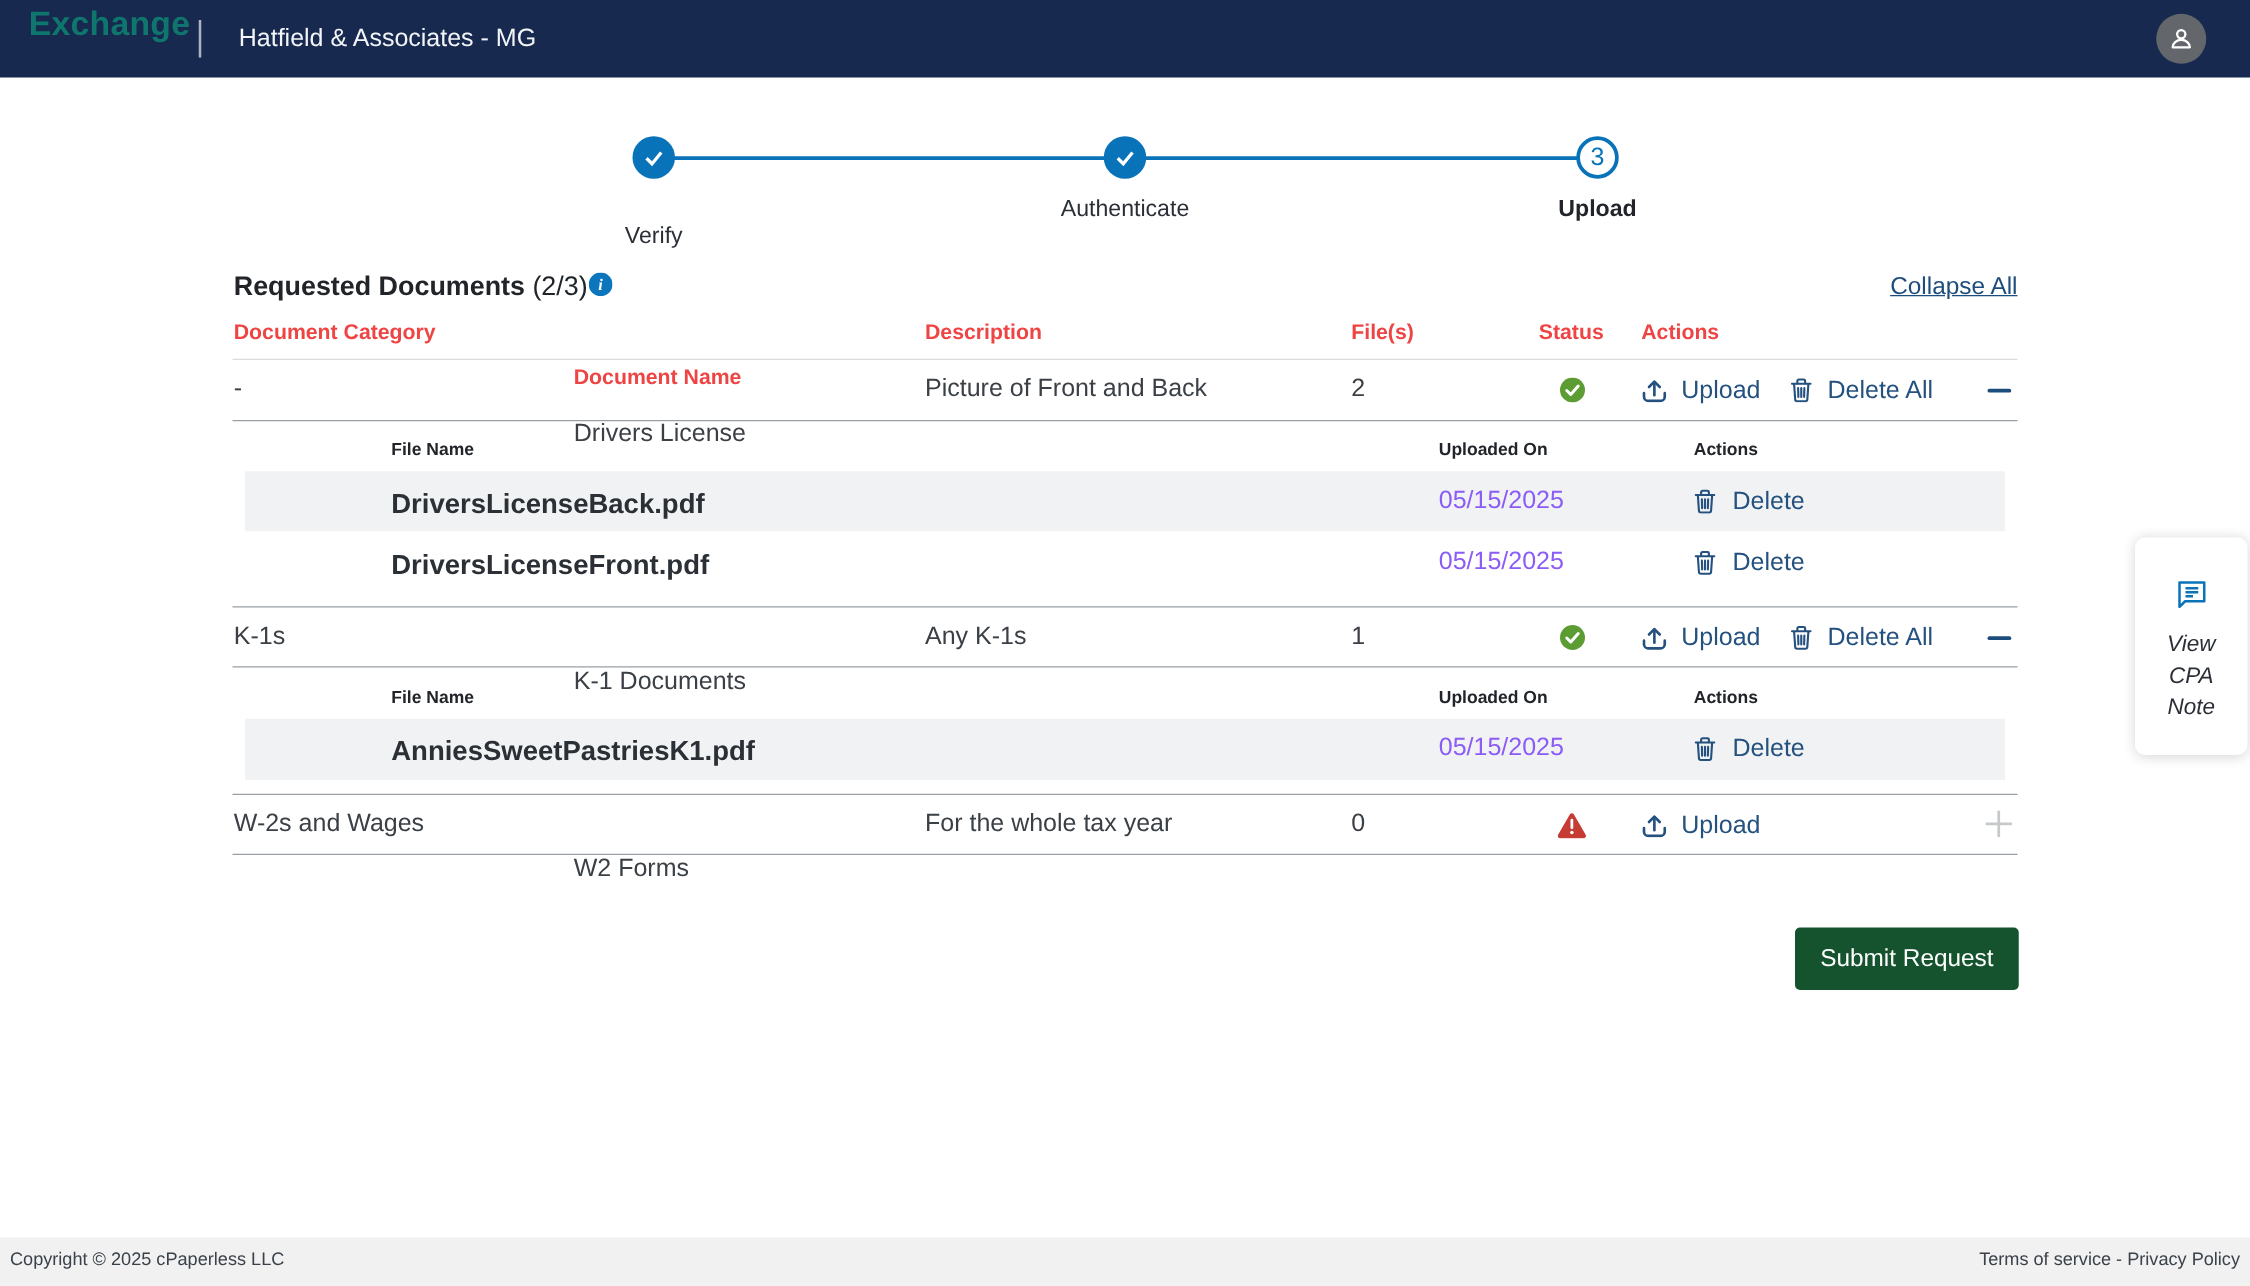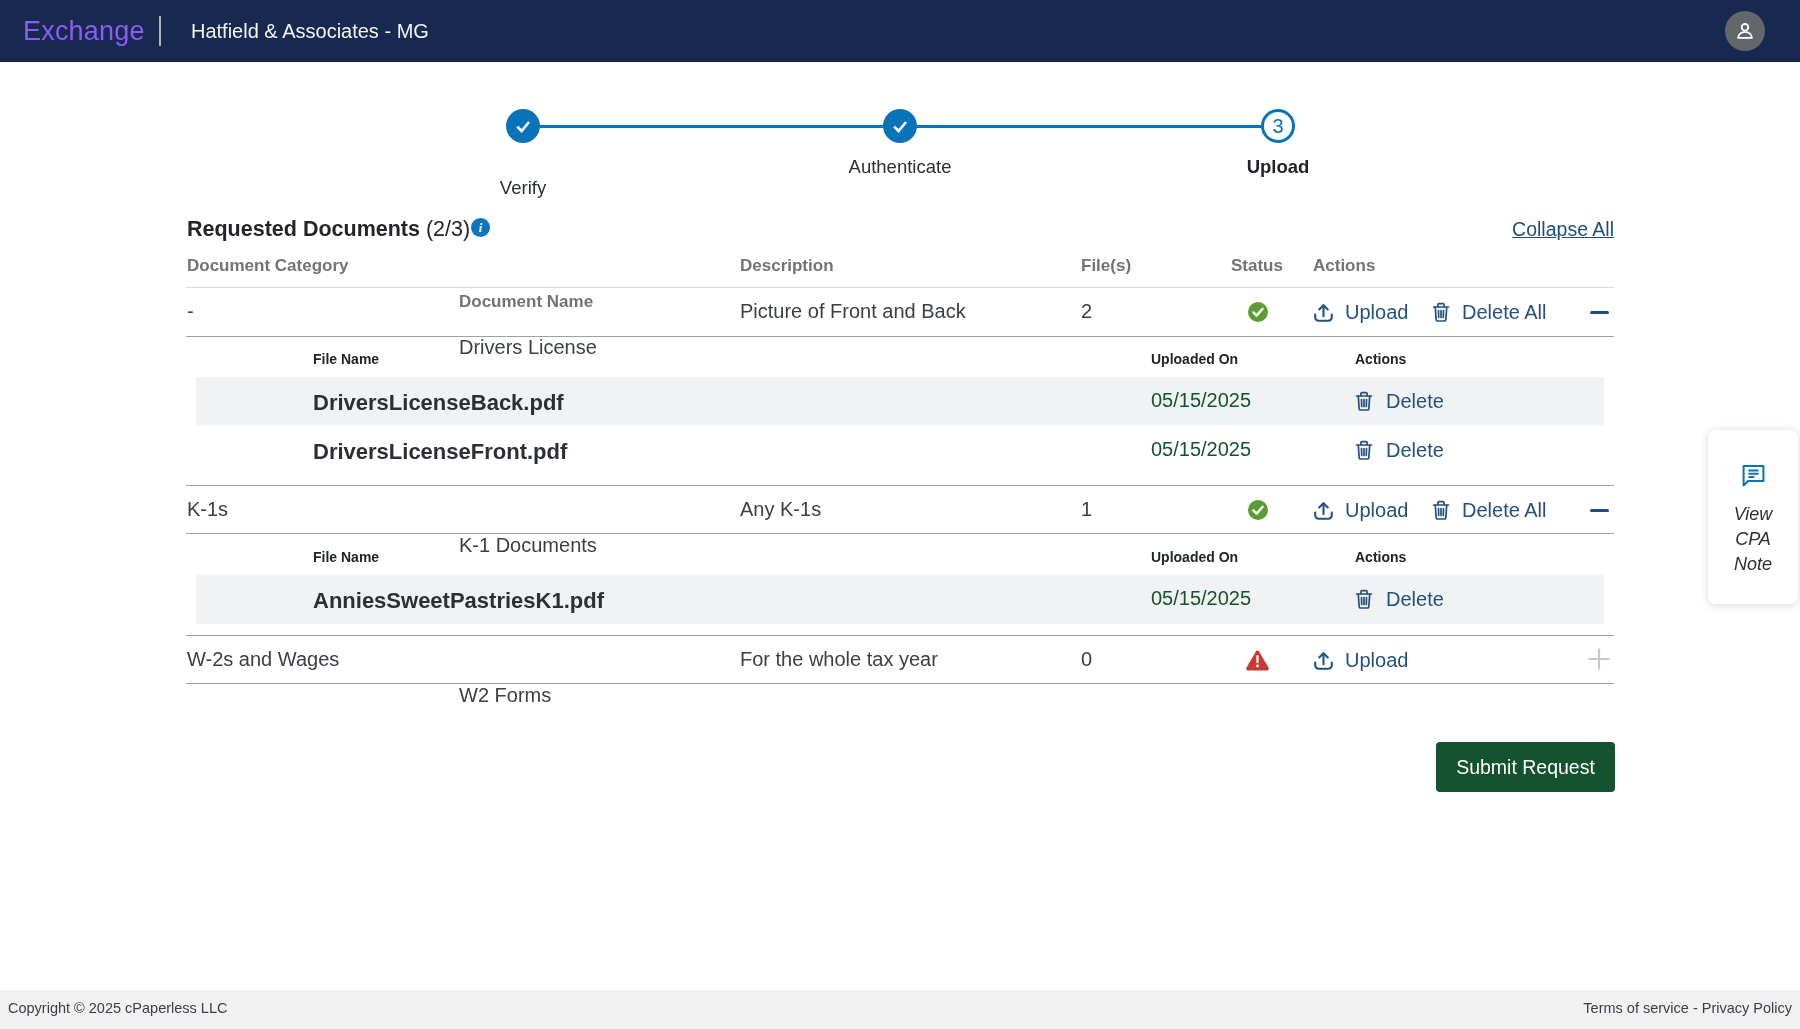--- a/index.html
+++ b/index.html
@@ -1,48 +1,48 @@
 <!DOCTYPE html>
 <html><head>
 <meta charset="utf-8">
 <style>
   * { margin:0; padding:0; box-sizing:border-box; }
   html,body { width:1800px; height:1029px; overflow:hidden; background:#ffffff;
     font-family:"Liberation Sans", sans-serif; position:relative; }
   .abs { position:absolute; }
   .topbar { top:0; left:0; width:1800px; height:62px; background:#17294e; }
-  .logo { left:23px; top:16px; font-size:27px; line-height:30px; font-weight:normal; color:#8b5cf6; letter-spacing:0.2px; }
+  .logo { left:23px; top:4px; font-size:27px; line-height:30px; font-weight:bold; color:#0f766e; letter-spacing:0.2px; }
   .logosep { left:159px; top:16px; width:2px; height:30px; background:rgba(255,255,255,0.65); }
   .firmname { left:180px; top:20px; font-size:20px; line-height:23px; color:#f2f4f7;margin-left:11px; }
   .avatar { left:1725px; top:11px; width:40px; height:40px; border-radius:50%; background:#63666a;
     display:flex; align-items:center; justify-content:center; }
 
   .stepline { top:125px; height:3px; background:#0973ba; }
   .stepcircle { width:34px; height:34px; border-radius:50%; top:109px; }
   .stepdone { background:#0973ba; display:flex; align-items:center; justify-content:center; }
   .stepnum { background:#ffffff; border:3px solid #0973ba; color:#0973ba; font-size:20px;
     display:flex; align-items:center; justify-content:center; }
   .steplabel { top:156px; font-size:18.5px; color:#2b2f36; width:200px; text-align:center; }
 
   .h1 { left:187px; top:217px; font-size:21.5px; line-height:25px; color:#212529; font-weight:bold; }
   .h1 .norm { font-weight:normal; }
   .collapseall { top:218px; right:186px; font-size:19.5px; color:#1d4d7c; text-decoration:underline; }
 
   .col-cat { left:187px; } .col-name { left:459px;margin-top:36px; } .col-desc { left:740px; }
   .col-files { left:1081px; } .col-status { left:1231px; } .col-actions { left:1313px; }
-  .thead { top:256px; font-size:17px; font-weight:bold; color:#737373; }
+  .thead { top:256px; font-size:17px; font-weight:bold; color:#ef4444; }
   .rowtext { font-size:20px; color:#3b4046; }
   .hline { left:186px; width:1428px; height:1px; background:#9aa0a6; }
   .hline-light { background:#d9dbde; }
 
   .subhead { font-size:14px; font-weight:bold; color:#212529; }
   .sub-file { left:313px; } .sub-date { left:1151px; } .sub-act { left:1355px; }
   .grayband { left:196px; width:1408px; background:#f1f2f3; }
   .fname { font-size:22px; font-weight:bold; color:#2b3036; }
-  .fdate { font-size:20px; color:#14532d; }
+  .fdate { font-size:20px; color:#8b5cf6; }
 
   .link { color:#24517f; font-size:20px; }
 
   .submitbtn { left:1436px; top:742px; width:179px; height:50px; background:#14532d; border-radius:4px;
     color:#ffffff; font-size:19.5px; display:flex; align-items:center; justify-content:center; }
 
   .cpacard { left:1708px; top:430px; width:90px; height:174px; background:#ffffff; border-radius:8px;
     box-shadow:0 1px 10px rgba(0,0,0,0.16); text-align:center; }
   .cpatext { font-size:18px; color:#2b2f36; line-height:25px; margin-top:11px;font-style:italic; }
 

